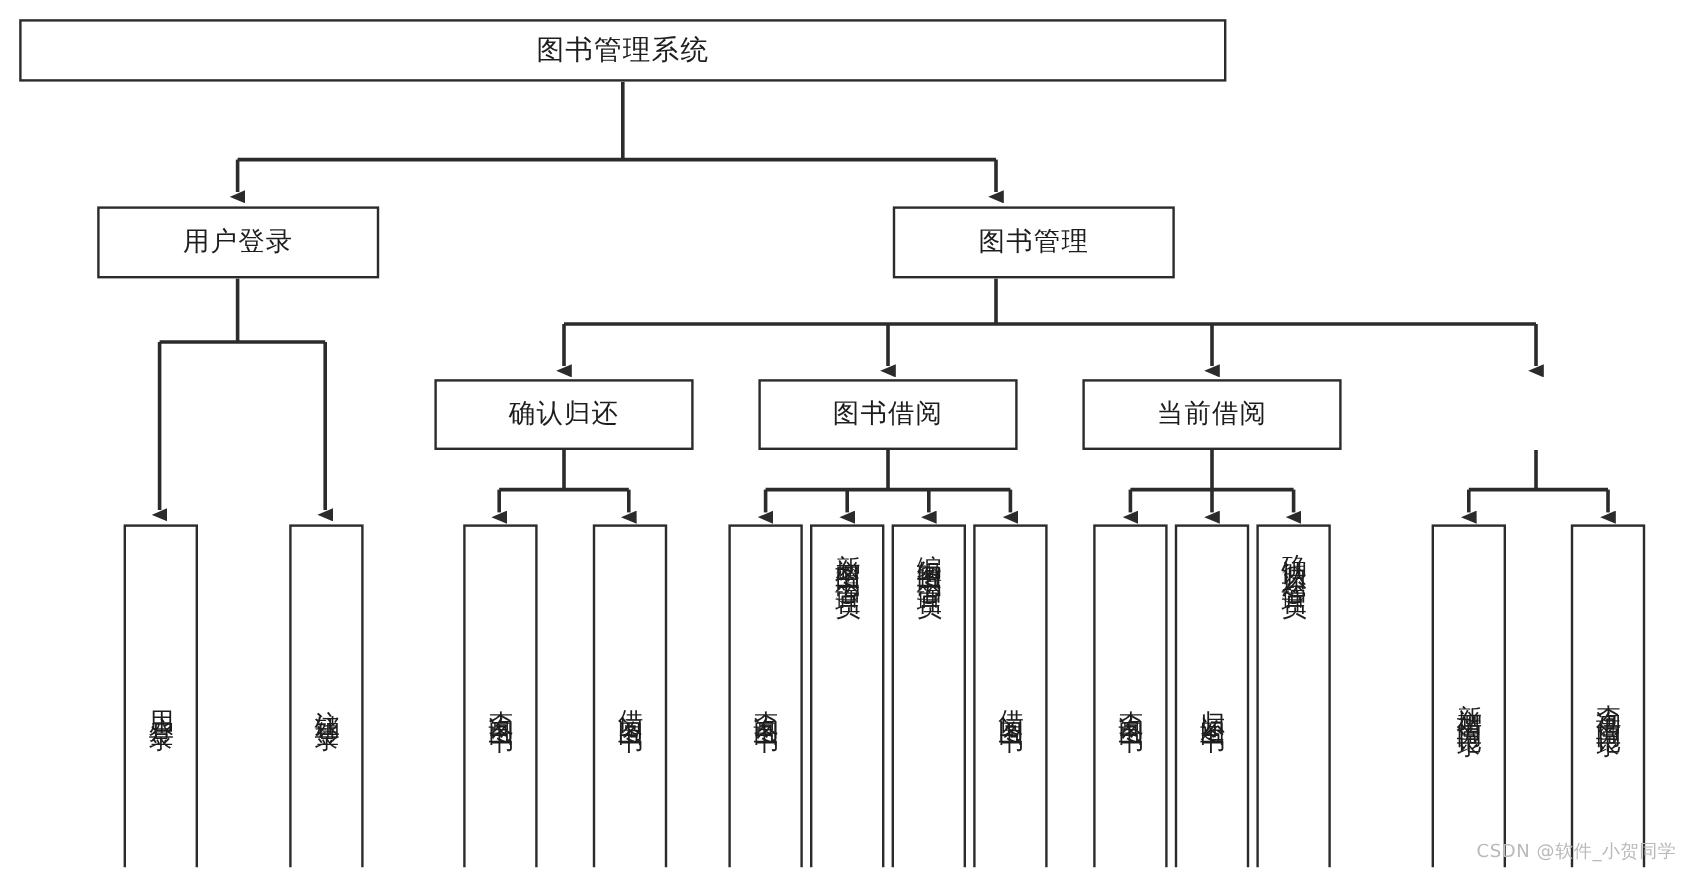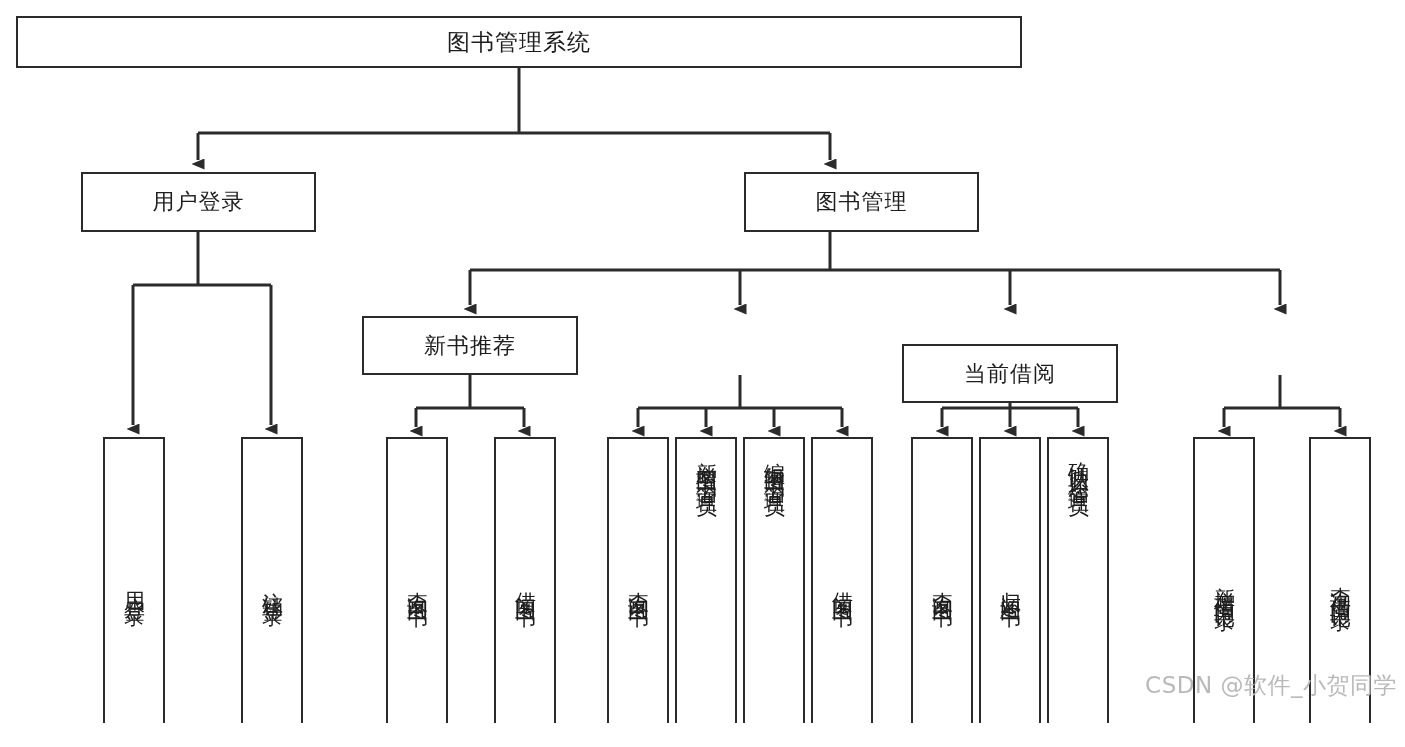--- a/index.html
+++ b/index.html
@@ -63,22 +63,22 @@
   .node.leaf.align-top {
     align-items: flex-start;
     padding-top: 6px;
   }
   .node.leaf.align-mid {
     align-items: center;
   }
   #watermark {
     position: absolute;
     right: 8px;
-    bottom: 22px;
-    font-size: 23px;
+    bottom: 4px;
+    font-size: 15px;
     color: #b9b9b9;
     letter-spacing: 0.5px;
     white-space: nowrap;
   }
 </style>
 </head>
 <body>
 
 <div id="canvas">
 
@@ -138,23 +138,26 @@
   </div>
 
   <div class="node h" style="left:81px; top:172px; width:235px; height:60px;">
     <span>用户登录</span>
   </div>
   <div class="node h" style="left:712px; top:172px; width:235px; height:60px;margin-left:32px;">
     <span>图书管理</span>
   </div>
 
   <div class="node h" style="left:362px; top:316px; width:216px; height:59px;">
-    <span>新书推荐</span>
-  </div>
-  <div class="node h" style="left:902px; top:316px; width:216px; height:59px;margin-top:28px;">
+    <span>确认归还</span>
+  </div>
+  <div class="node h" style="left:632px; top:316px; width:216px; height:59px;">
+    <span>图书借阅</span>
+  </div>
+  <div class="node h" style="left:902px; top:316px; width:216px; height:59px;">
     <span>当前借阅</span>
   </div>
 
   <div class="node leaf align-mid" style="left:103px; top:437px; width:62px; height:296px;">
     <span class="vtext">用户登录</span>
   </div>
   <div class="node leaf align-mid" style="left:241px; top:437px; width:62px; height:296px;">
     <span class="vtext">注销登录</span>
   </div>
 

